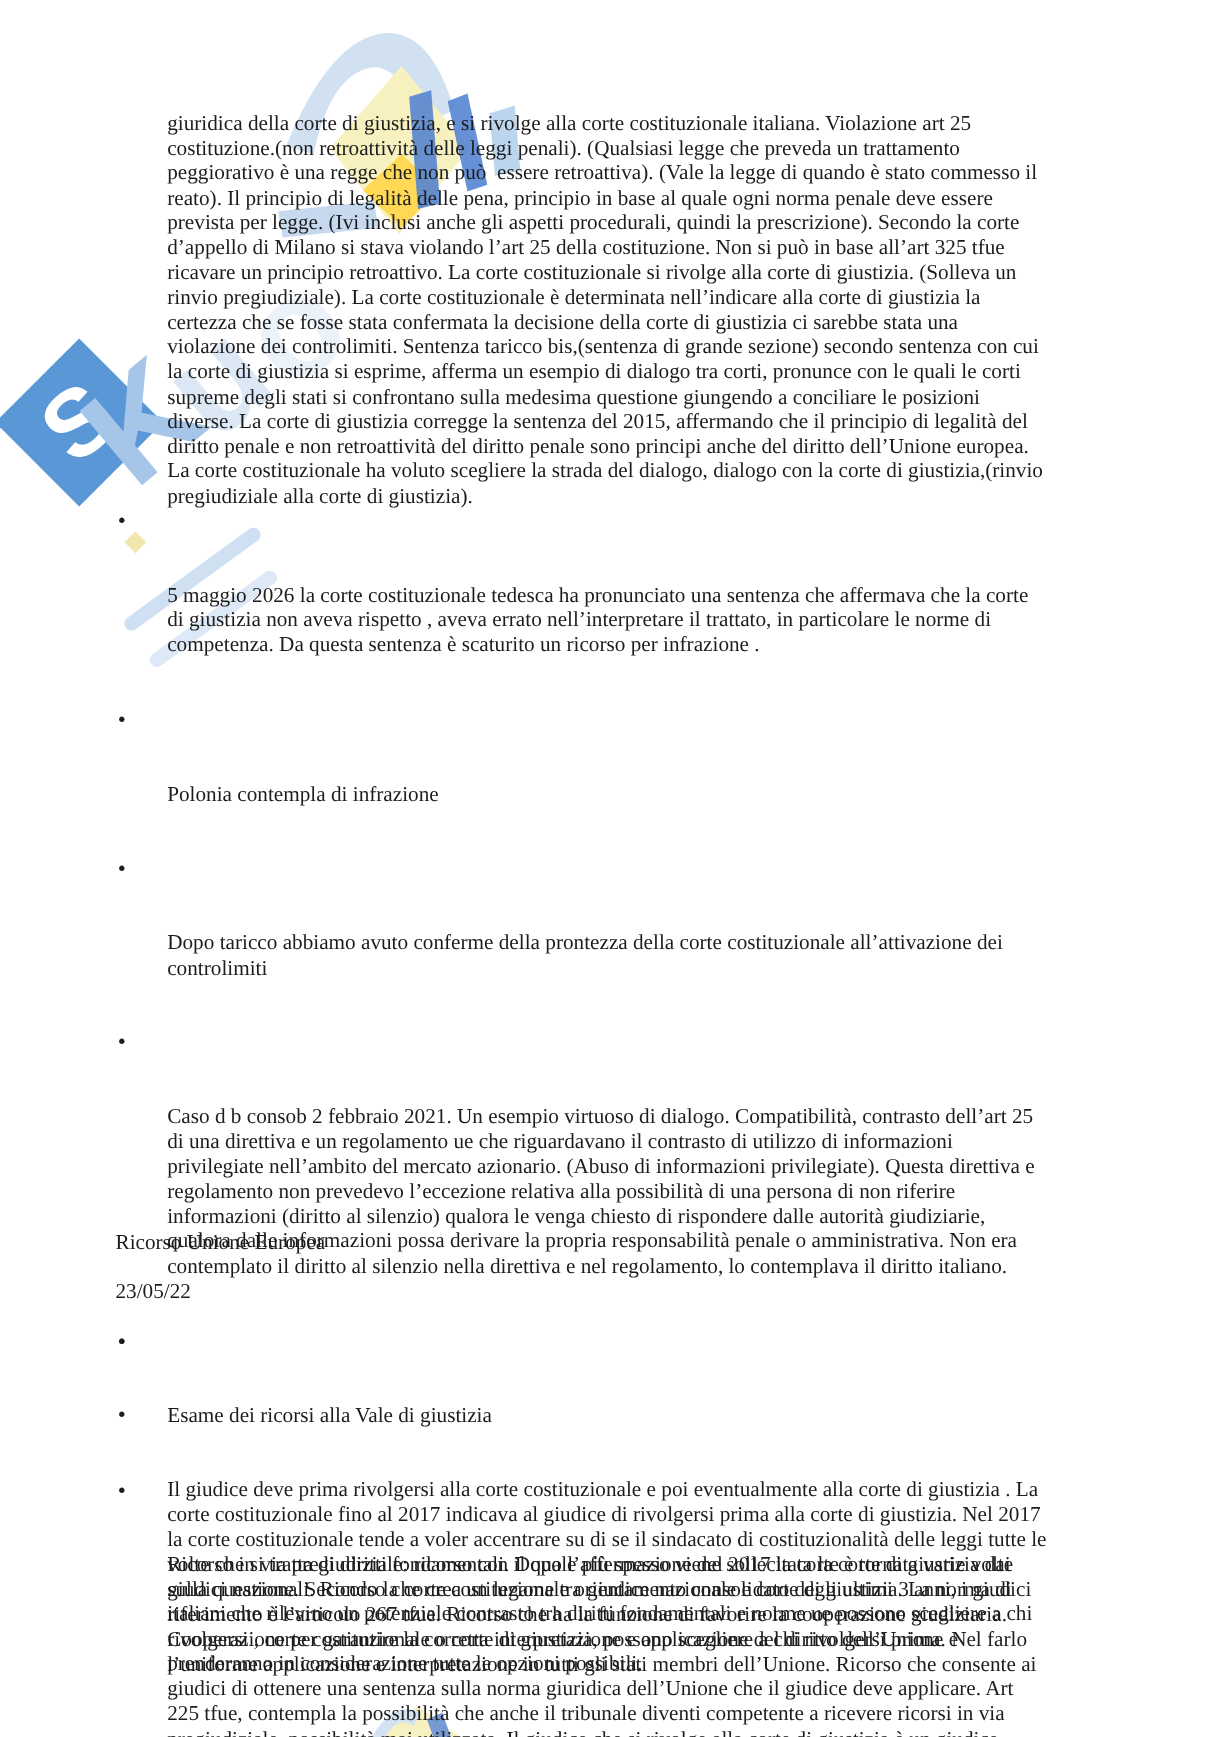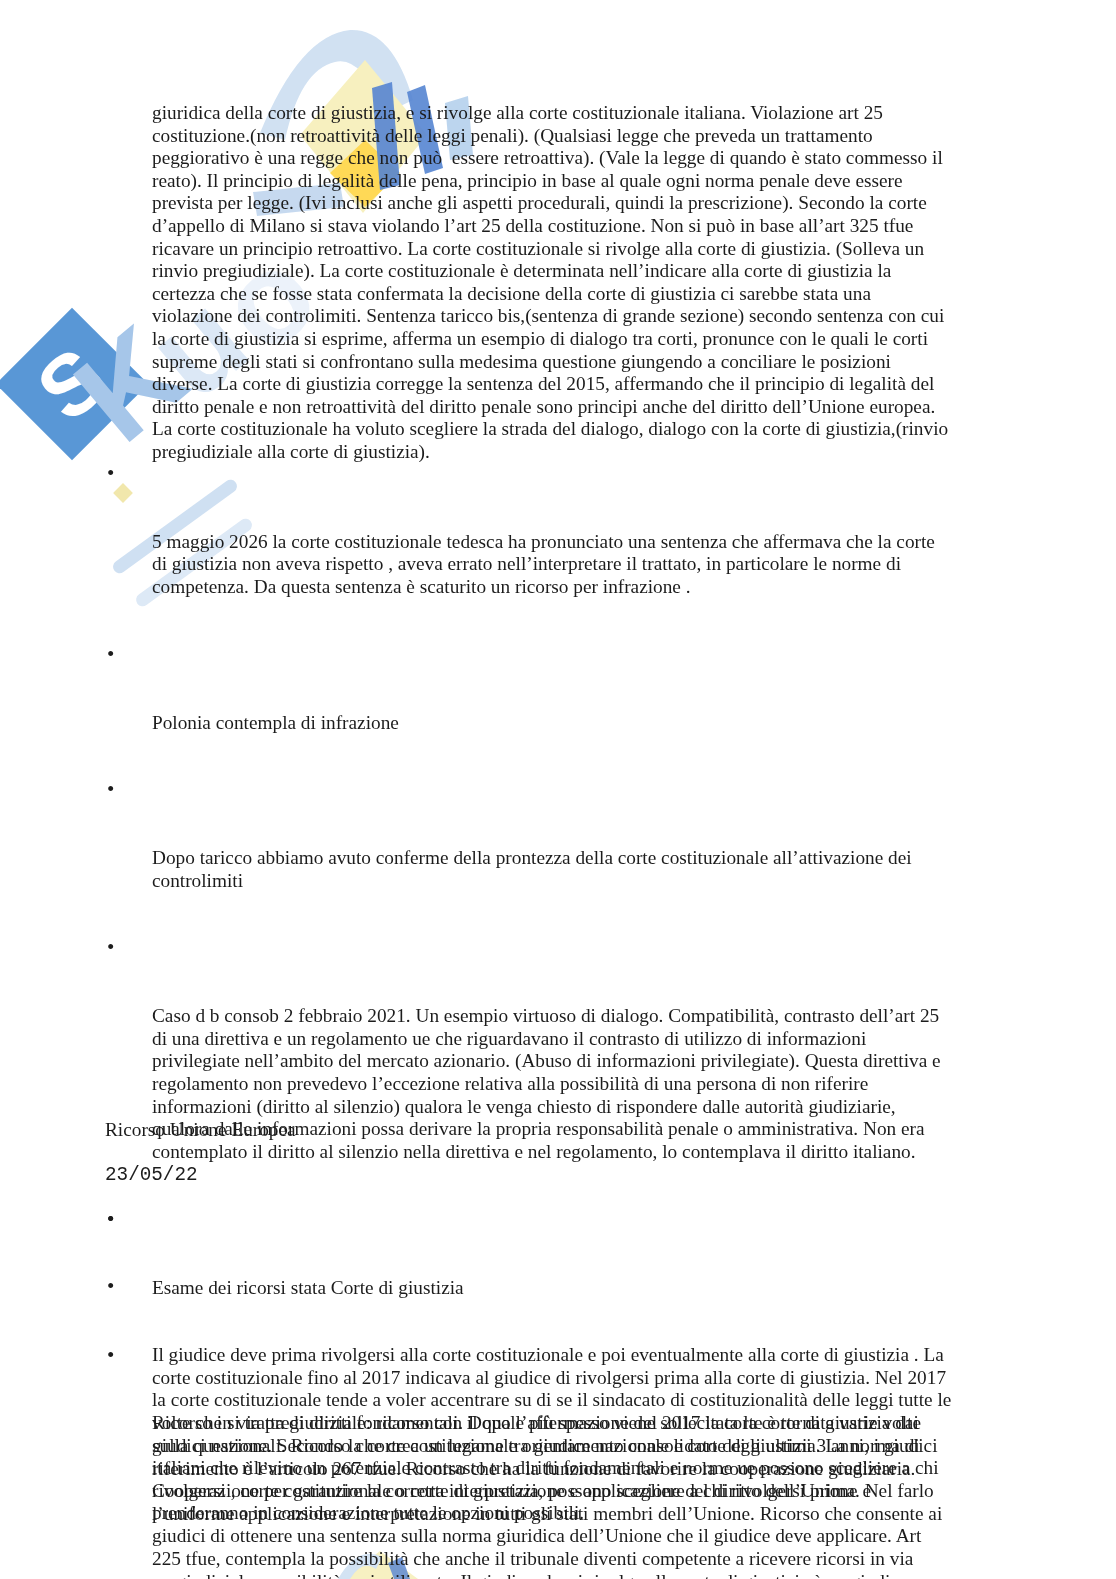--- a/index.html
+++ b/index.html
@@ -50,21 +50,21 @@
   .para{position:absolute;left:152px;width:890px;}
   #para0{top:102px;}
   #list1{position:absolute;left:152px;top:463px;width:890px;}
   #list2{position:absolute;left:152px;top:1209px;width:890px;}
   .li{position:relative;}
   .li .marker{
     position:absolute;left:-45px;top:-1px;
     font-size:21px;line-height:22.6px;
   }
   #heading{position:absolute;left:105px;top:1119px;width:900px;}
-  #date{position:absolute;left:105px;top:1164px;width:900px;font-family:Liberation Mono, monospace;}
+  #date{position:absolute;left:105px;top:1164px;width:900px;}
 </style>
 </head>
 <body>
 
 <div class="page">
 
   <div class="watermark" aria-hidden="true">
     <svg class="wm-top" viewBox="0 0 300 245" xmlns="http://www.w3.org/2000/svg">
       <path d="M20,133 Q60,35 110,30 Q152,28 173,100 L148,112 Q120,55 95,62 Q60,70 45,140 Z" fill="#cfe0f2"></path>
       <polygon points="125,60 187,135 123,213 60,135" fill="#f7f0bc"></polygon>
@@ -155,21 +155,21 @@
 
     </div>
 
     <div id="heading" class="doc-text">Ricorso Unione Europea</div>
 
     <div id="date" class="doc-text">23/05/22</div>
 
     <div id="list2">
       <div class="li doc-text">
         <span class="marker">•</span>
-        <div class="li-text">Esame dei ricorsi stata Corte di giustizia</div>
+        <div class="li-text">Esame dei ricorsi alla Vale di giustizia</div>
       </div>
       <div class="li doc-text">
         <span class="marker">•</span>
         <div class="li-text">Ricorso in via pregiudiziale: ricorso con il quale più spesso viene sollecitata la corte di giustizia dai
 giudici nazionali. Ricorso che crea un legame tra giudice nazionale e corte di giustizia. La norma di
 riferimento è l’articolo 267 tfue. Ricorso che ha la funzione di favorire la cooperazione giudiziaria.
 Cooperazione per garantire la corretta interpretazione e applicazione del diritto dell’Unione e
 l’uniforme applicazione e interpretazione in tutti gli stati membri dell’Unione. Ricorso che consente ai
 giudici di ottenere una sentenza sulla norma giuridica dell’Unione che il giudice deve applicare. Art
 225 tfue, contempla la possibilità che anche il tribunale diventi competente a ricevere ricorsi in via

